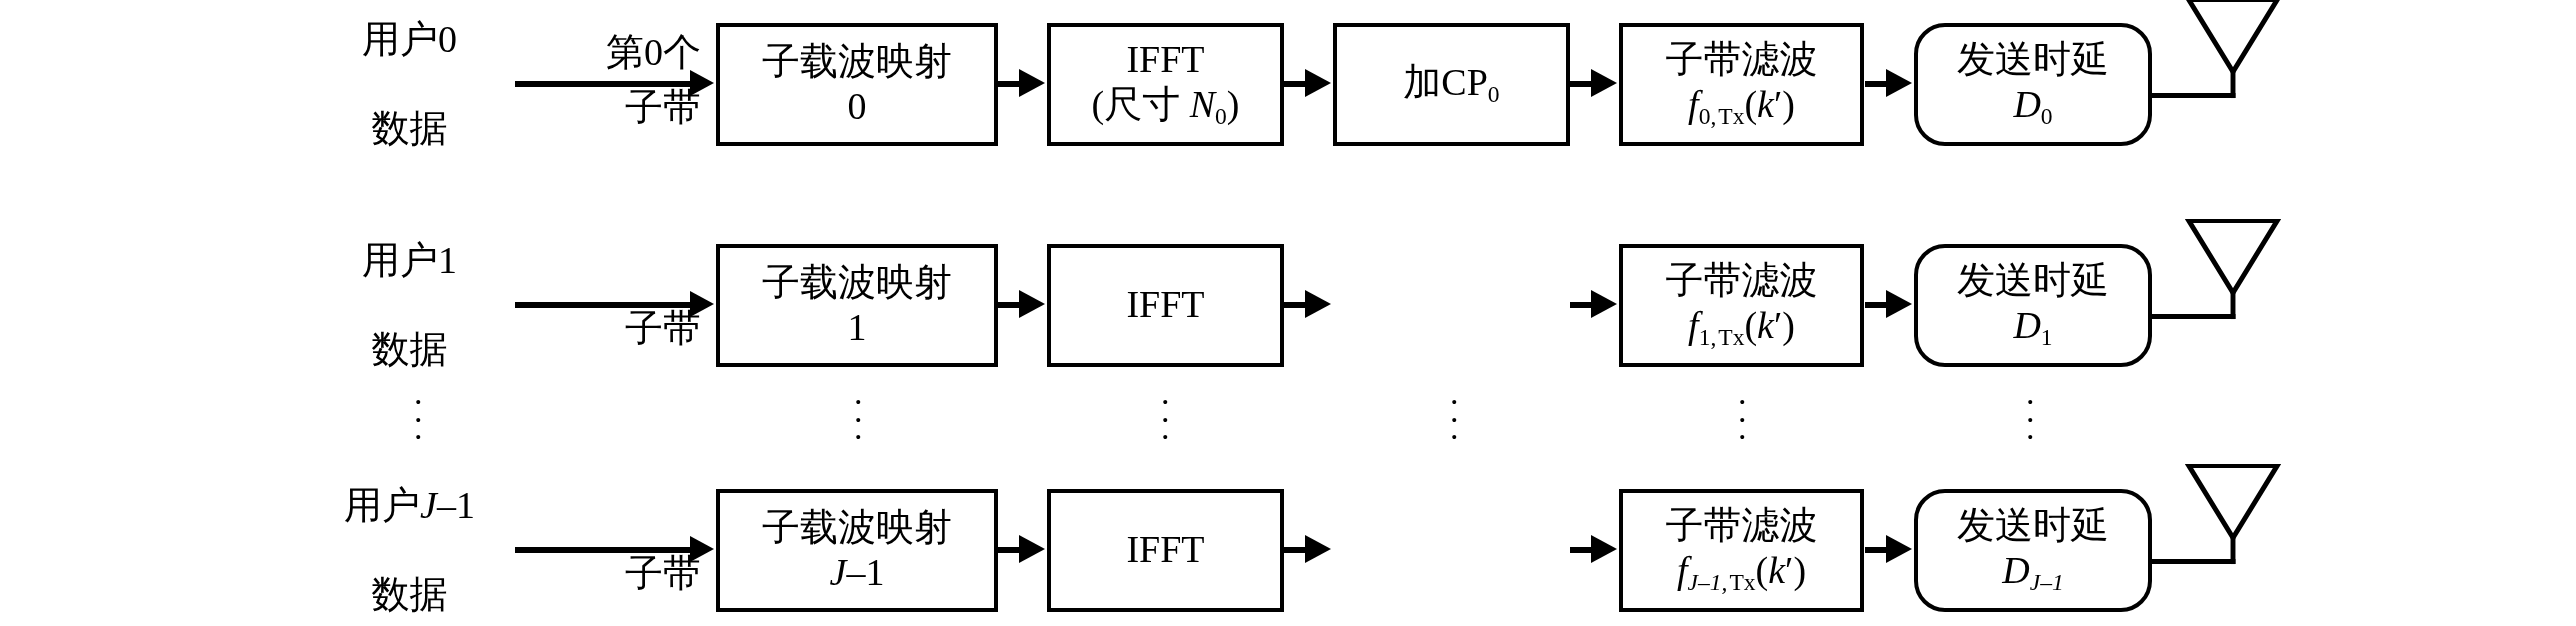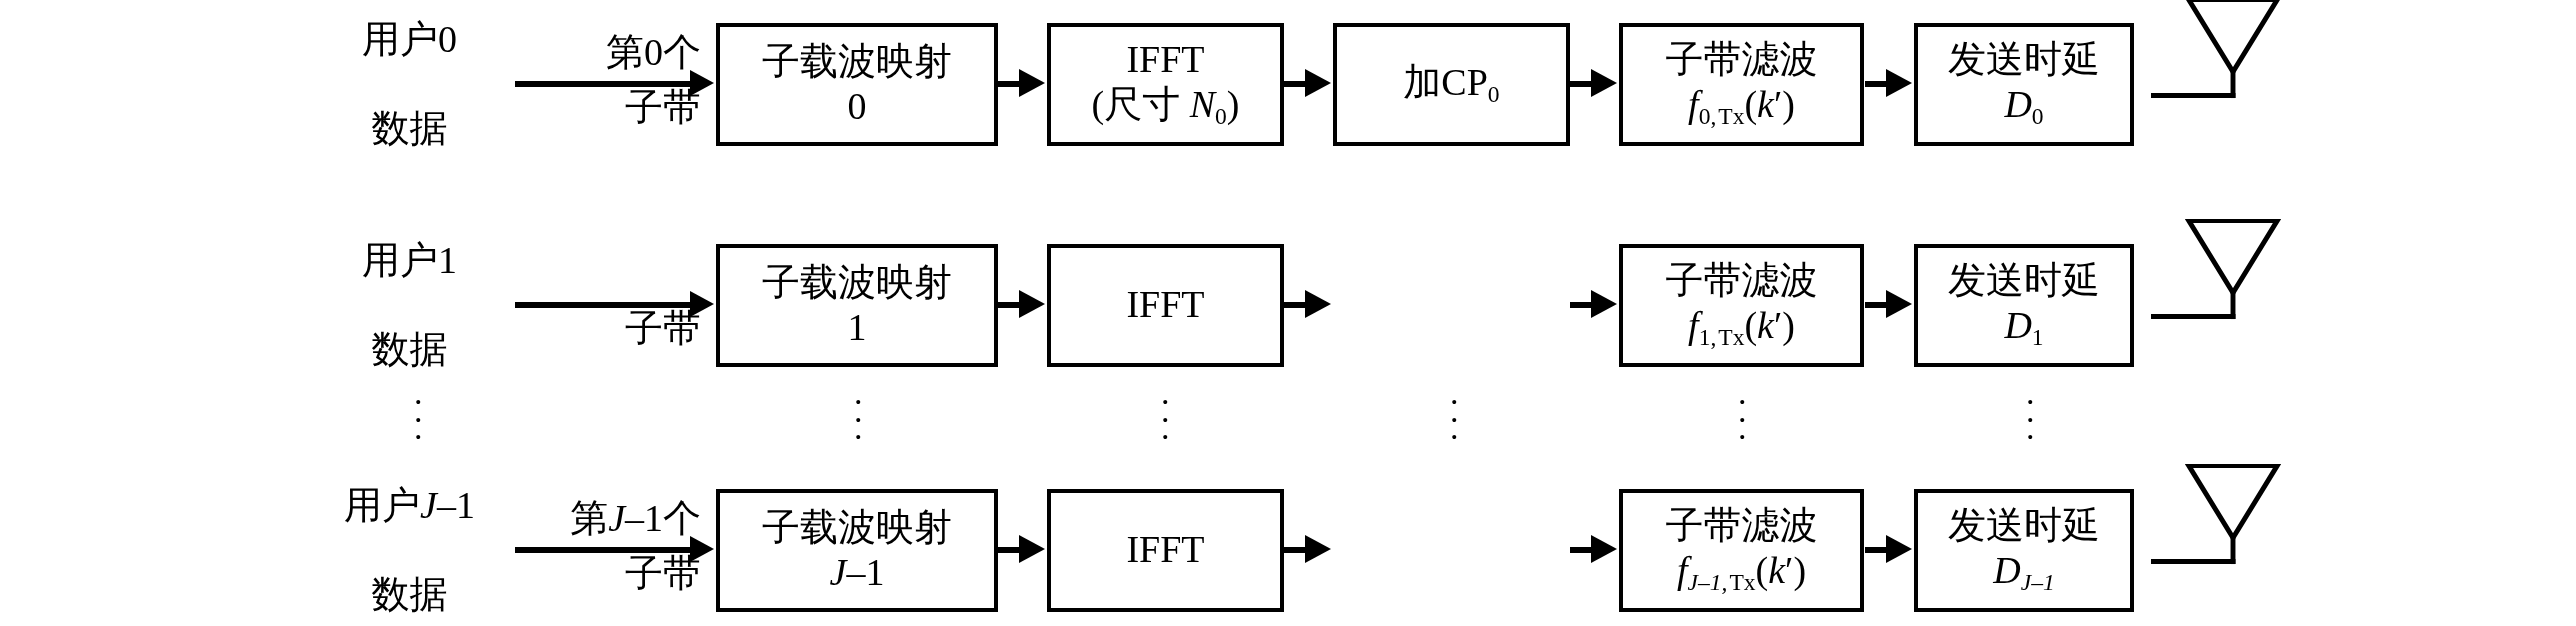--- a/index.html
+++ b/index.html
@@ -100,21 +100,21 @@
     line-height: 1.1;
     white-space: nowrap;
   }
   .box .l1 { font-size: 38px; }
   .box .l2 { font-size: 38px; margin-top: 3.3px; }
 
   .b0 { left: 716px;  width: 282px; }
   .b1 { left: 1047px; width: 237px; }
   .b2 { left: 1333px; width: 237px; text-align: right; }
   .b3 { left: 1619px; width: 245px; }
-  .b4 { left: 1914px; width: 220px; }
+  .b4 { left: 1914px; width: 238px; border-radius: 31px; }
 
   
   .conn {
     position: absolute;
     top: 70px;
     height: 11.4px;
   }
   .conn .shaft {
     position: absolute;
     left: 0;
@@ -340,21 +340,20 @@
   </div>
 
   <div class="row row-2">
 
     <div class="src-label">
       <div class="ln">用户<span class="it">J</span>–1</div>
       <div class="ln">数据</div>
     </div>
 
     <div class="arrow-label">
-      <div class="above">第<span class="it">J</span>–1个</div>
       <div class="shaft"></div>
       <div class="head"></div>
       <div class="below">子带</div>
     </div>
 
     <div class="box b0">
       <div class="l1">子载波映射</div>
       <div class="l2"><span class="it">J</span>–1</div>
     </div>
 

